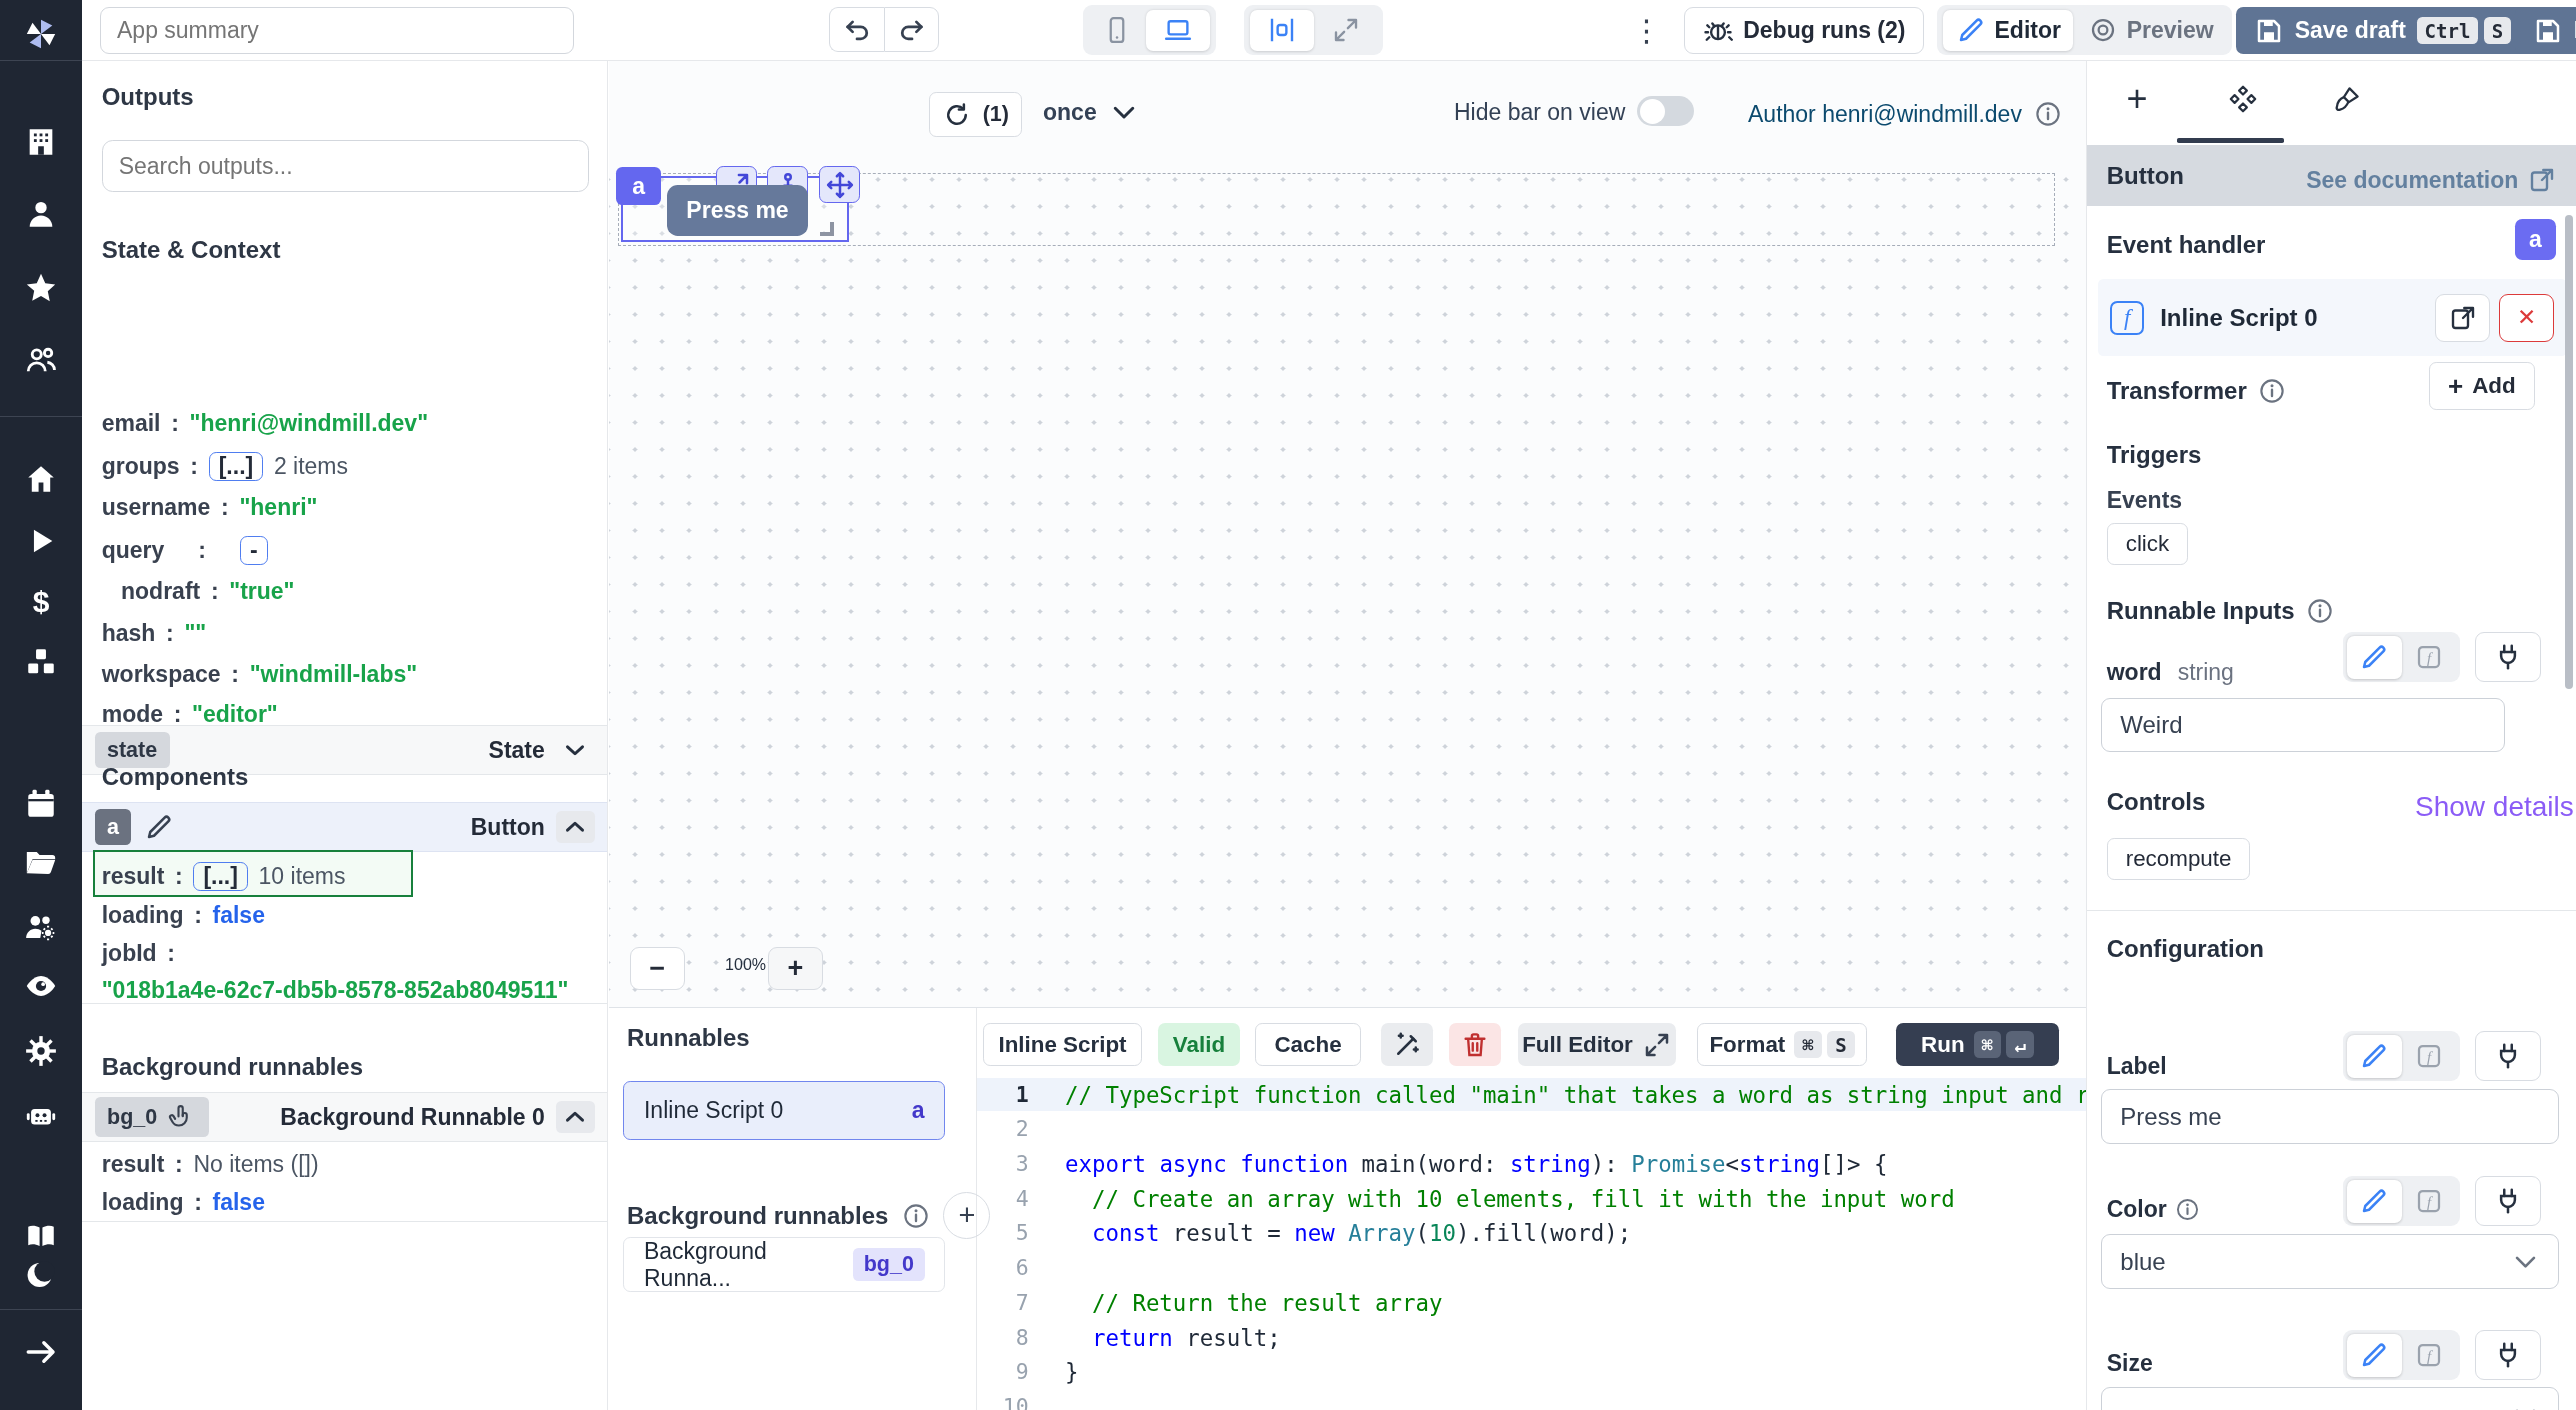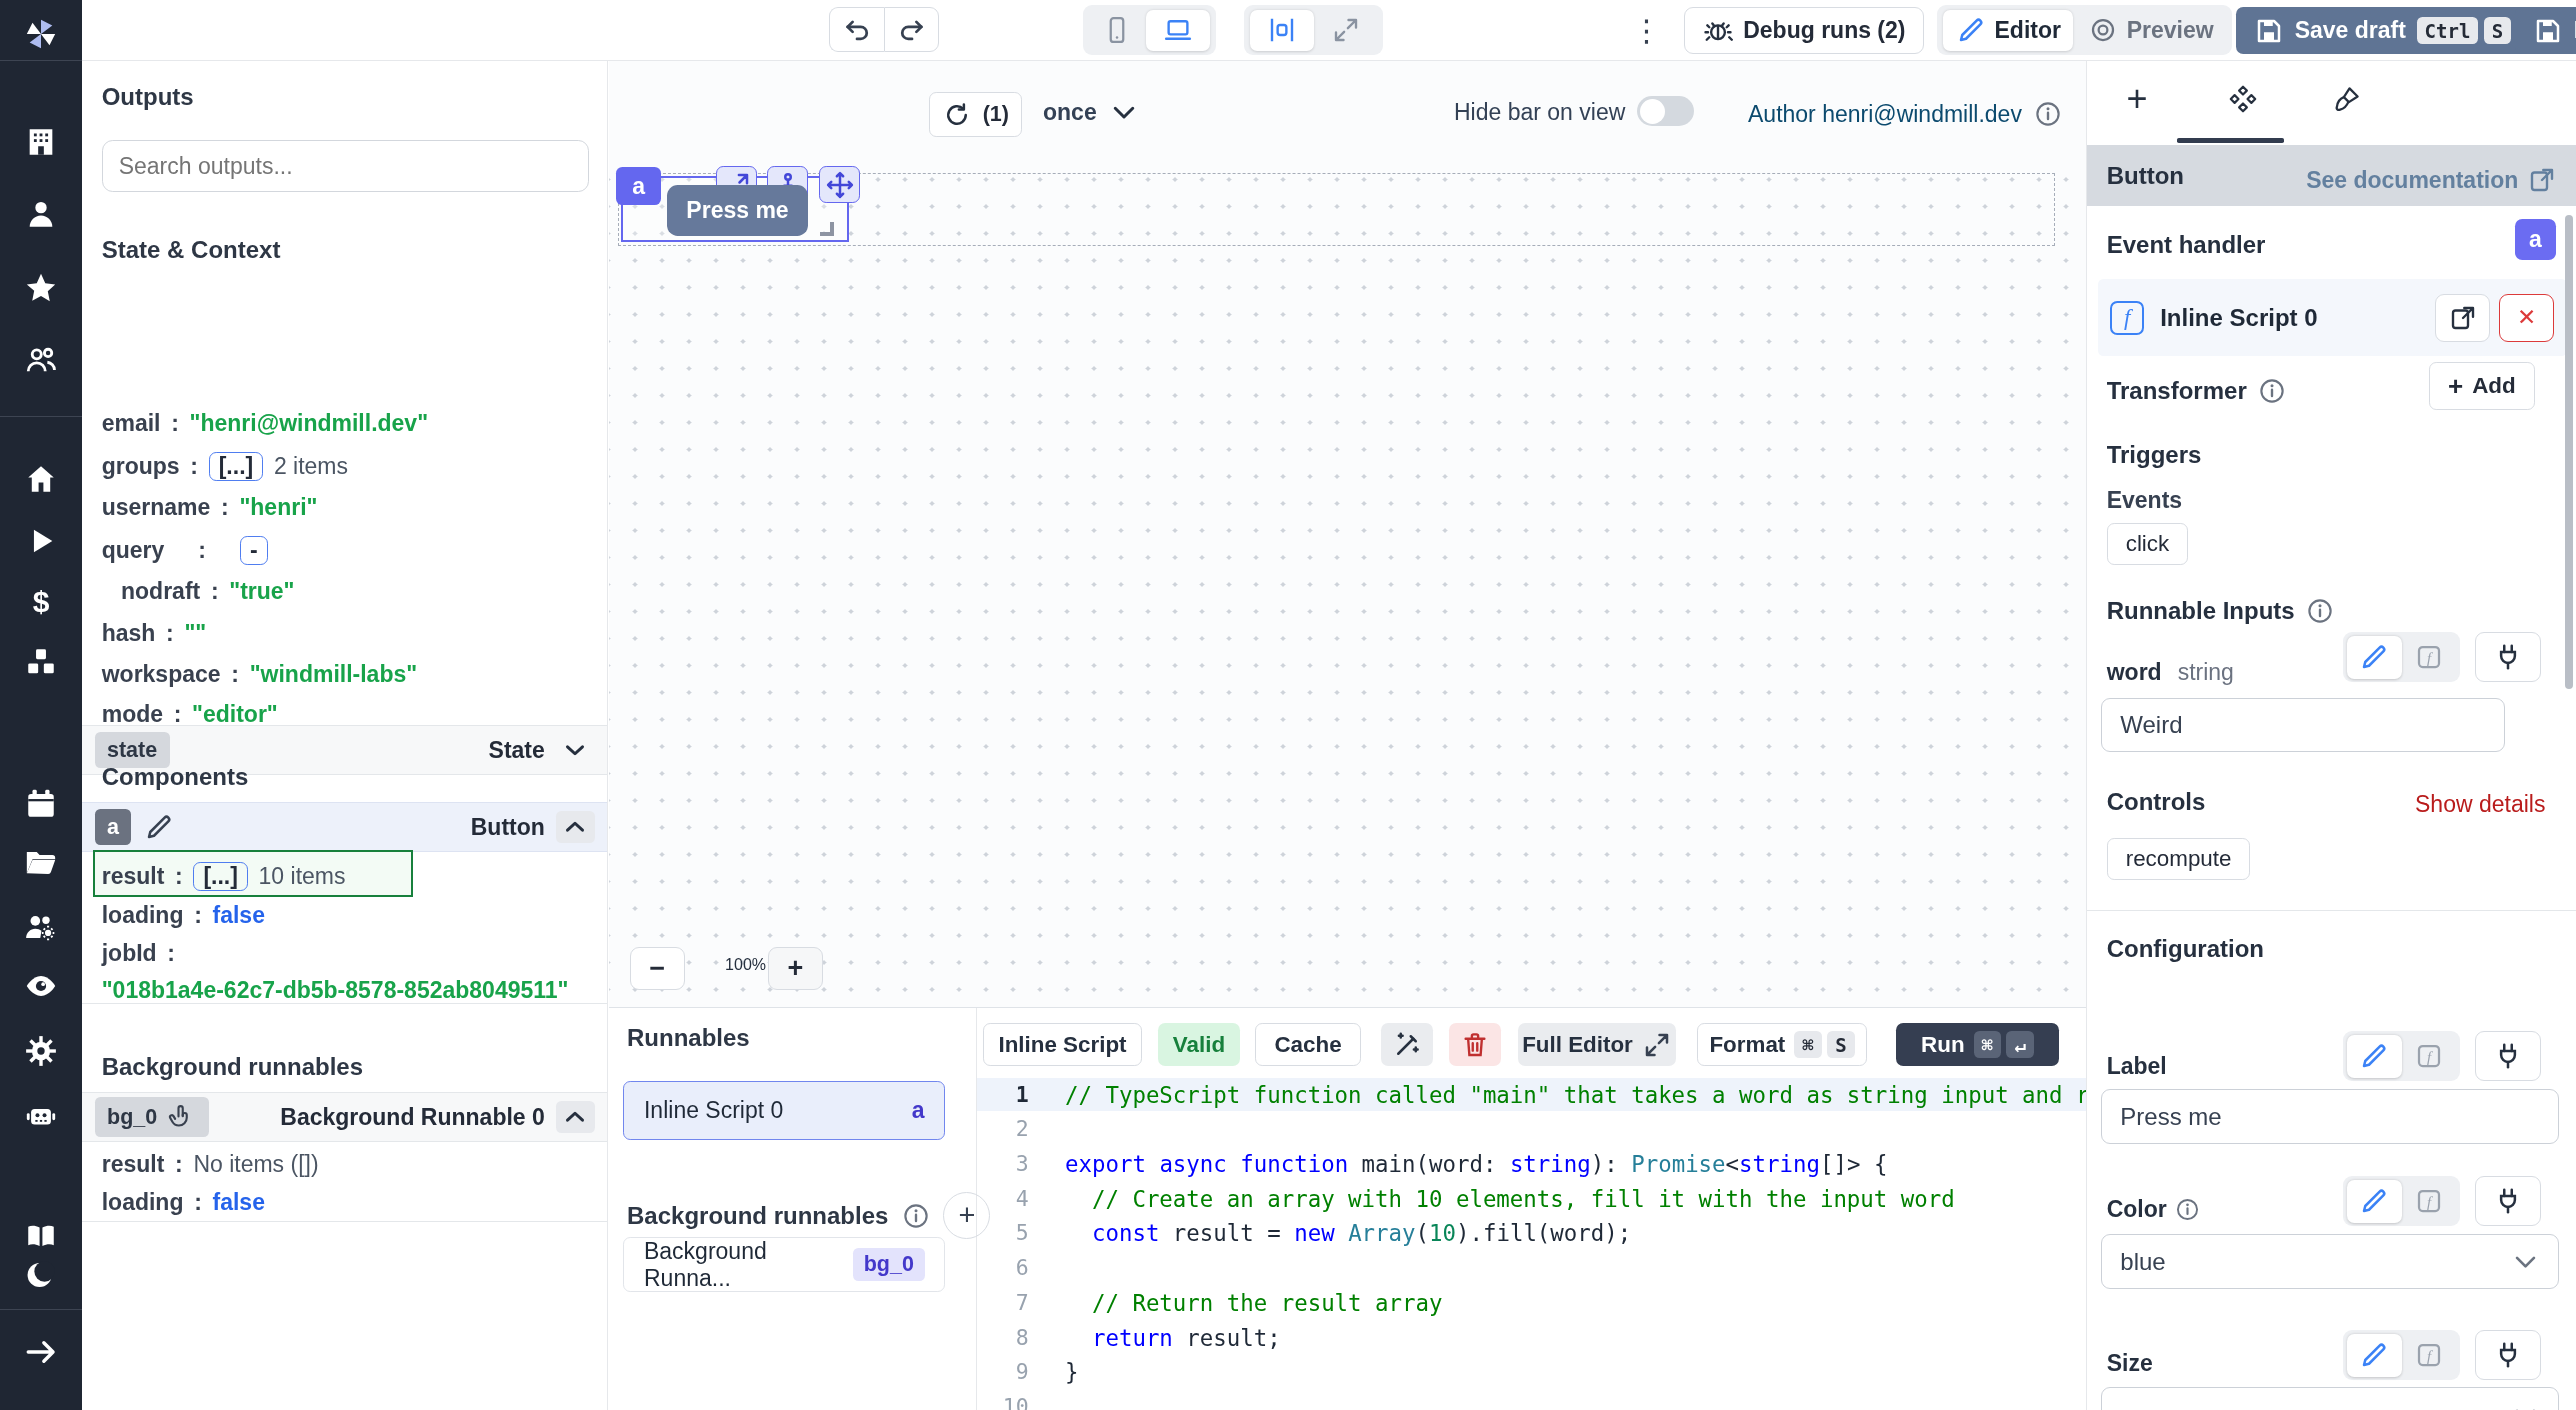--- a/index.html
+++ b/index.html
@@ -257,20 +257,21 @@
           </g>
         </svg>
       </span>
     </div>
     <div class="rail-div" style="top: 60px;"></div>
     <div class="rail-div" style="top: 416px;"></div>
     <div class="rail-div" style="top: 1309px;"></div>
   </div>
 
 <div id="topbar">
+  <input class="input-box abs" style="left: 18px; top: 7.2px; width: 474px; height: 47px;" placeholder="App summary">
   <div class="abs" style="left:747px; top:7.2px; display:flex;">
     <div class="tb-btn" style="width:55px; height:45px; border-radius:9px 0 0 9px; border-right:none;">
         <span class="icon-sq" style="width: 30px; height: 30px;">
           <svg viewBox="0 0 24 24" width="100%" height="100%">
             <g fill="none" stroke="#374151" stroke-width="2.2" stroke-linecap="round" stroke-linejoin="round">
               <path d="M4.5 9.5H15a4.8 4.8 0 0 1 0 9.6h-3"></path>
               <path d="M8.5 5.5 4.5 9.5l4 4"></path>
             </g>
           </svg>
         </span>
@@ -817,21 +818,21 @@
           <g fill="none" stroke="#26303f" stroke-width="2" stroke-linecap="round">
             <path d="M9 3v5M15 3v5"></path>
             <path d="M6.5 8h11v3.2a5.5 5.5 0 0 1-11 0z"></path>
             <path d="M12 16.7V21"></path>
           </g>
         </svg>
       </span>
     </div>
   <input class="field-input" style="left: 14.3px; top: 637px; width: 404px; height: 54px;" value="Weird">
   <div class="insp-h abs" style="left:19.7px; top:727px;">Controls</div>
-  <div class="abs" style="left:328px; top:730px; font-size:23px; color:#b91c1c; cursor:pointer;">Show details</div>
+  <div class="abs" style="left:328px; top:730px; font-size:28px; color:#8b5cf6; cursor:pointer;">Show details</div>
   <div id="control-chips" class="abs" style="left:19.7px; top:777px; display:flex; gap:12.5px;">
       <span class="chip">recompute</span>
     </div>
   <div class="abs" style="left:0; top:849px; width:490px; border-top:0.9px solid #e4e7ea;"></div>
   <div class="insp-h abs" style="left:19.7px; top:874px;">Configuration</div>
   <div id="config-fields">
       <div class="abs" style="left: 19.7px; top: 992px; font-size: 23px; font-weight: 700; color: rgb(38, 48, 63); display: flex; align-items: center; gap: 7.2px;">
         <span>Label</span>
       </div>
       <div class="pen-group" style="left: 256px; top: 970px;">

